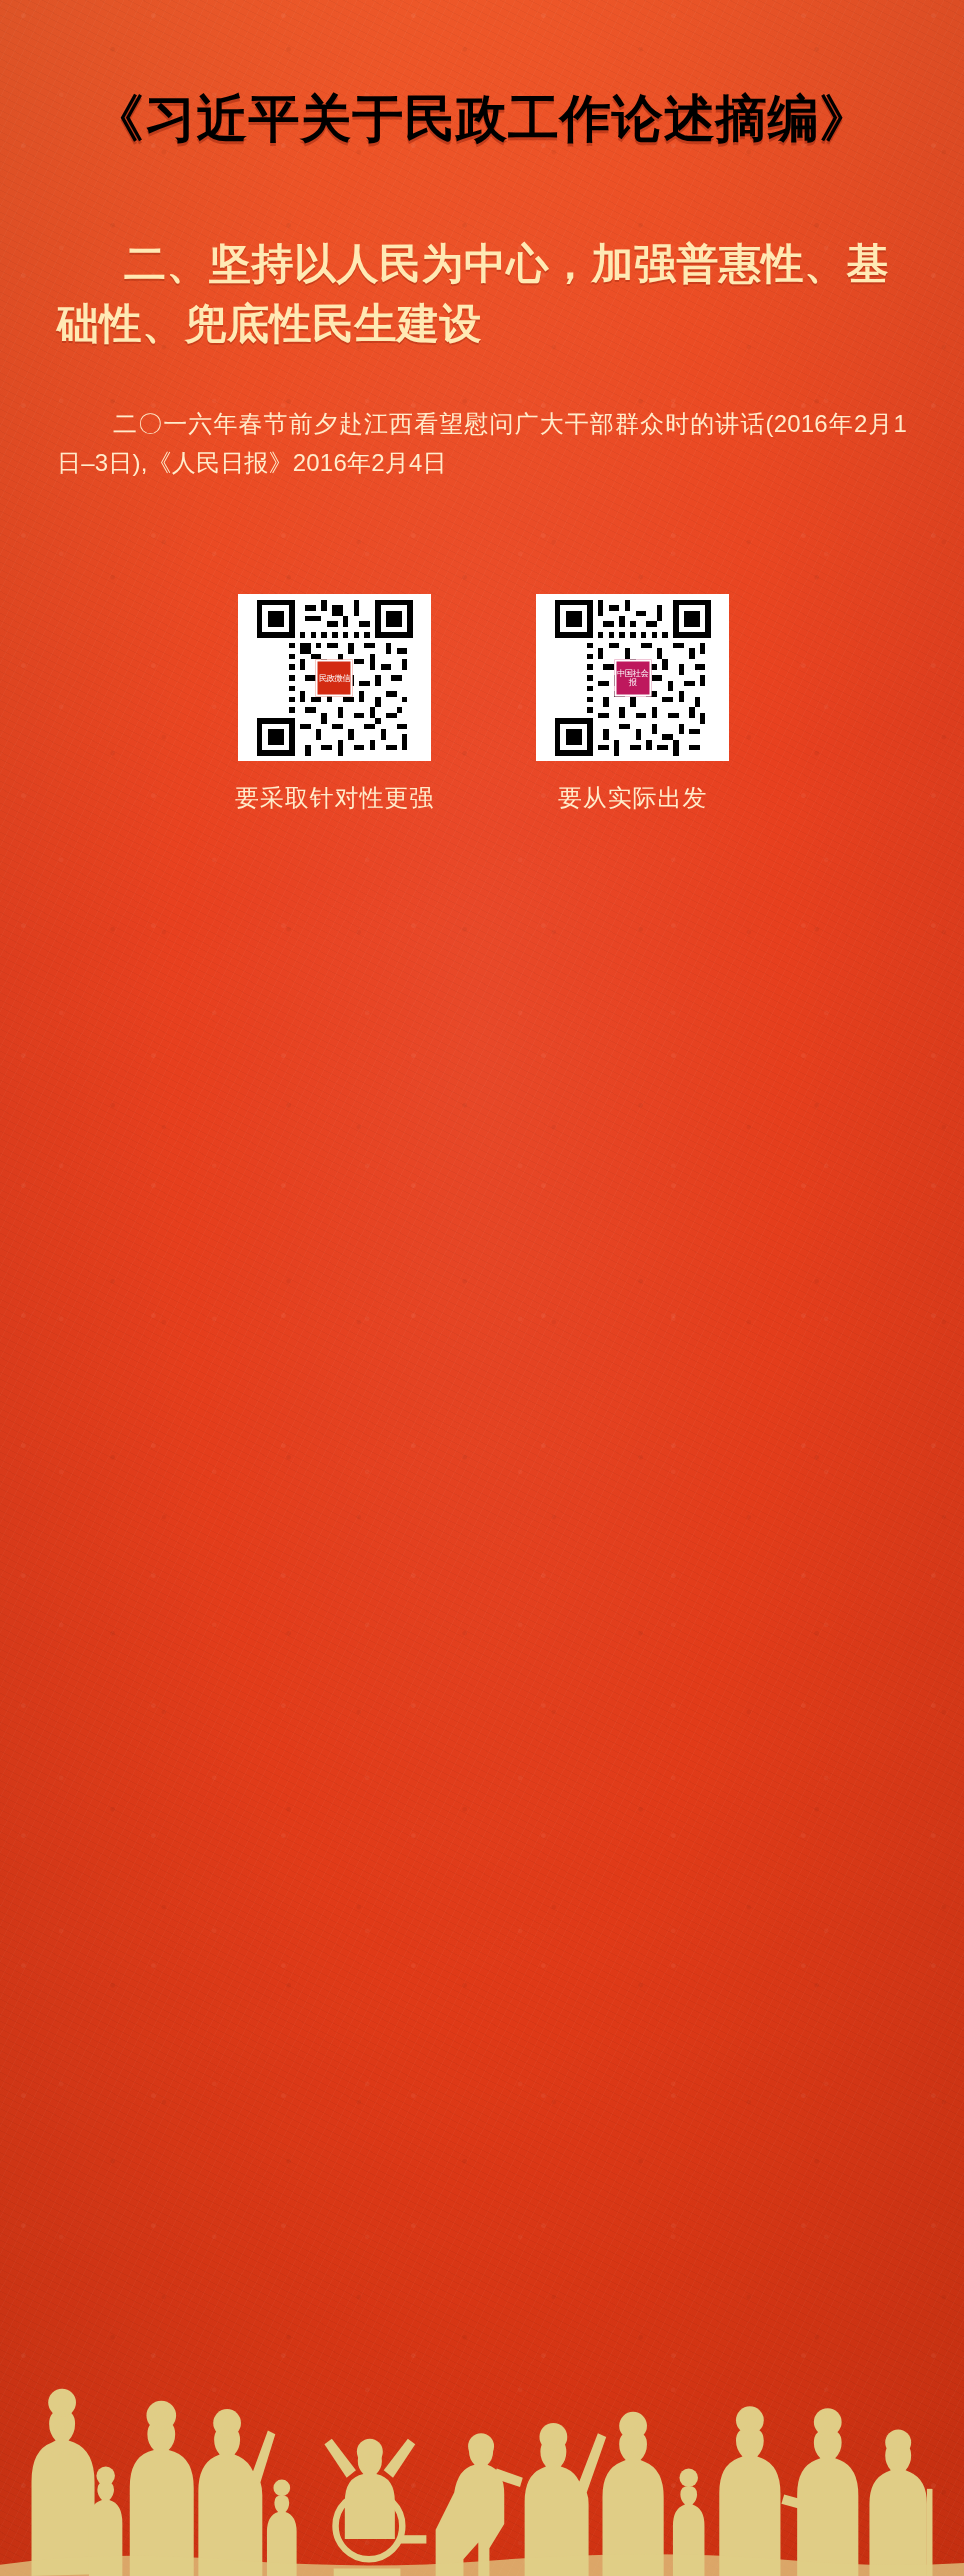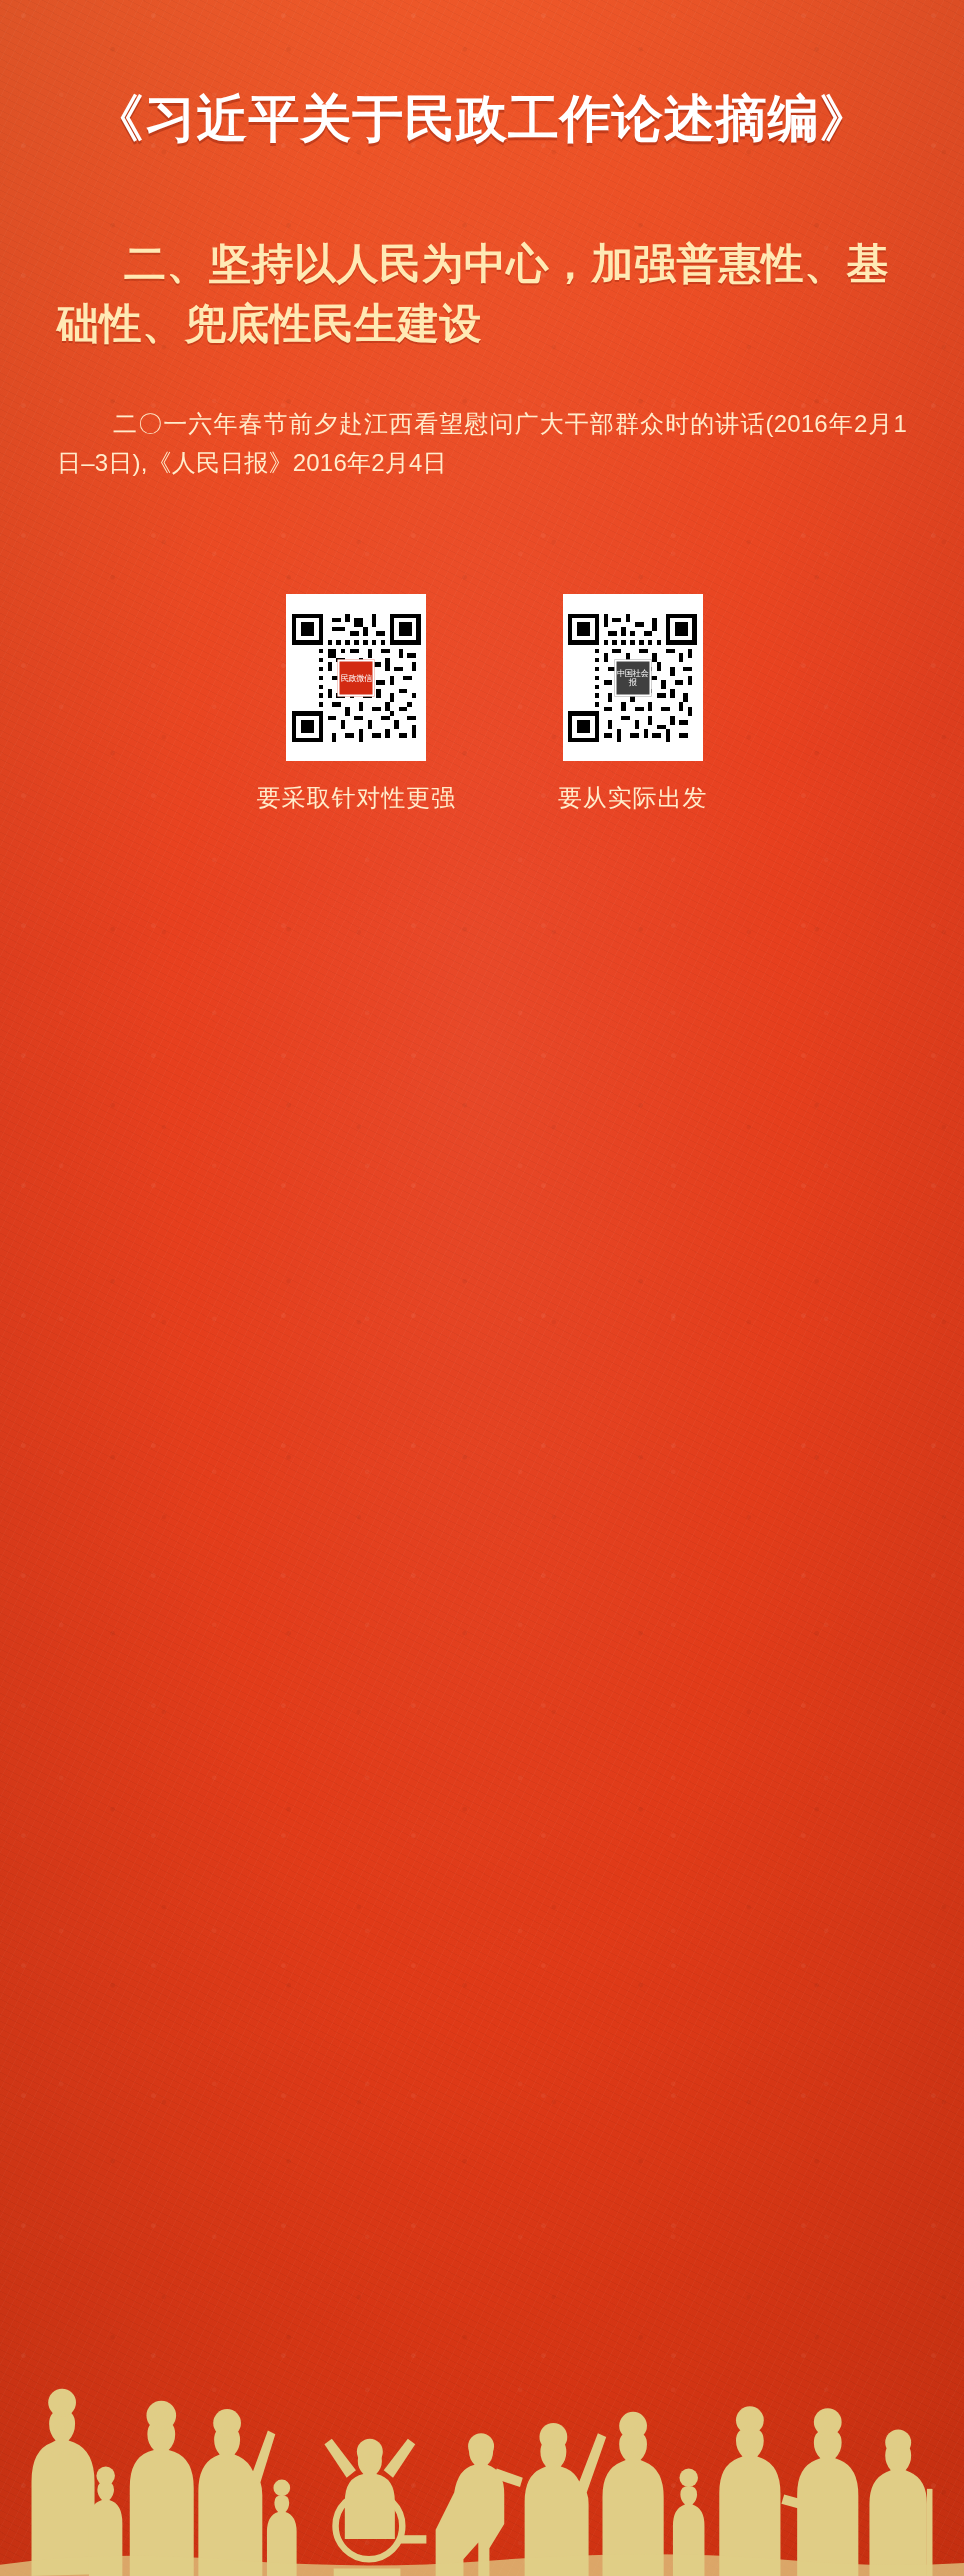--- a/index.html
+++ b/index.html
@@ -45,21 +45,21 @@
   }
 
   .book-title {
     margin: 0;
     padding-top: 89px;
     text-align: center;
     font-size: 51px;
     font-weight: bold;
     line-height: 1.18;
     letter-spacing: 0.9px;
-    color: #ffffff;
+    color: #000000;
     text-shadow: 0 2.8px 0 rgba(120,20,5,0.35);
   }
 
   .section-heading {
     margin: 85px 0 0 0;
     font-size: 42px;
     font-weight: bold;
     line-height: 1.42;
     color: #ffe9b4;
     text-indent: 67px;
@@ -95,21 +95,21 @@
     justify-content: center;
     gap: 102px;
     margin-top: 111px;
   }
   .qr-item {
     display: flex;
     flex-direction: column;
     align-items: center;
   }
   .qr-box {
-    width: 140px;
+    width: 193px;
     height: 167px;
     background: #ffffff;
     padding: 5.6px;
     box-sizing: border-box;
     position: relative;
   }
   .qr-box svg { display: block; width: 100%; height: 100%; }
   .qr-center {
     position: absolute;
     left: 50%;
@@ -122,21 +122,21 @@
     box-sizing: border-box;
     color: #fff;
     font-size: 8.3px;
     line-height: 1.05;
     display: flex;
     align-items: center;
     justify-content: center;
     text-align: center;
     letter-spacing: -0.5px;
   }
-  .qr-center.green { background: #404040; }
+  .qr-center.green { background: #be185d; }
   .qr-caption {
     margin-top: 20.4px;
     font-size: 24px;
     color: #ffeccb;
     letter-spacing: 0.9px;
   }
 
   
   .silhouette {
     position: absolute;

